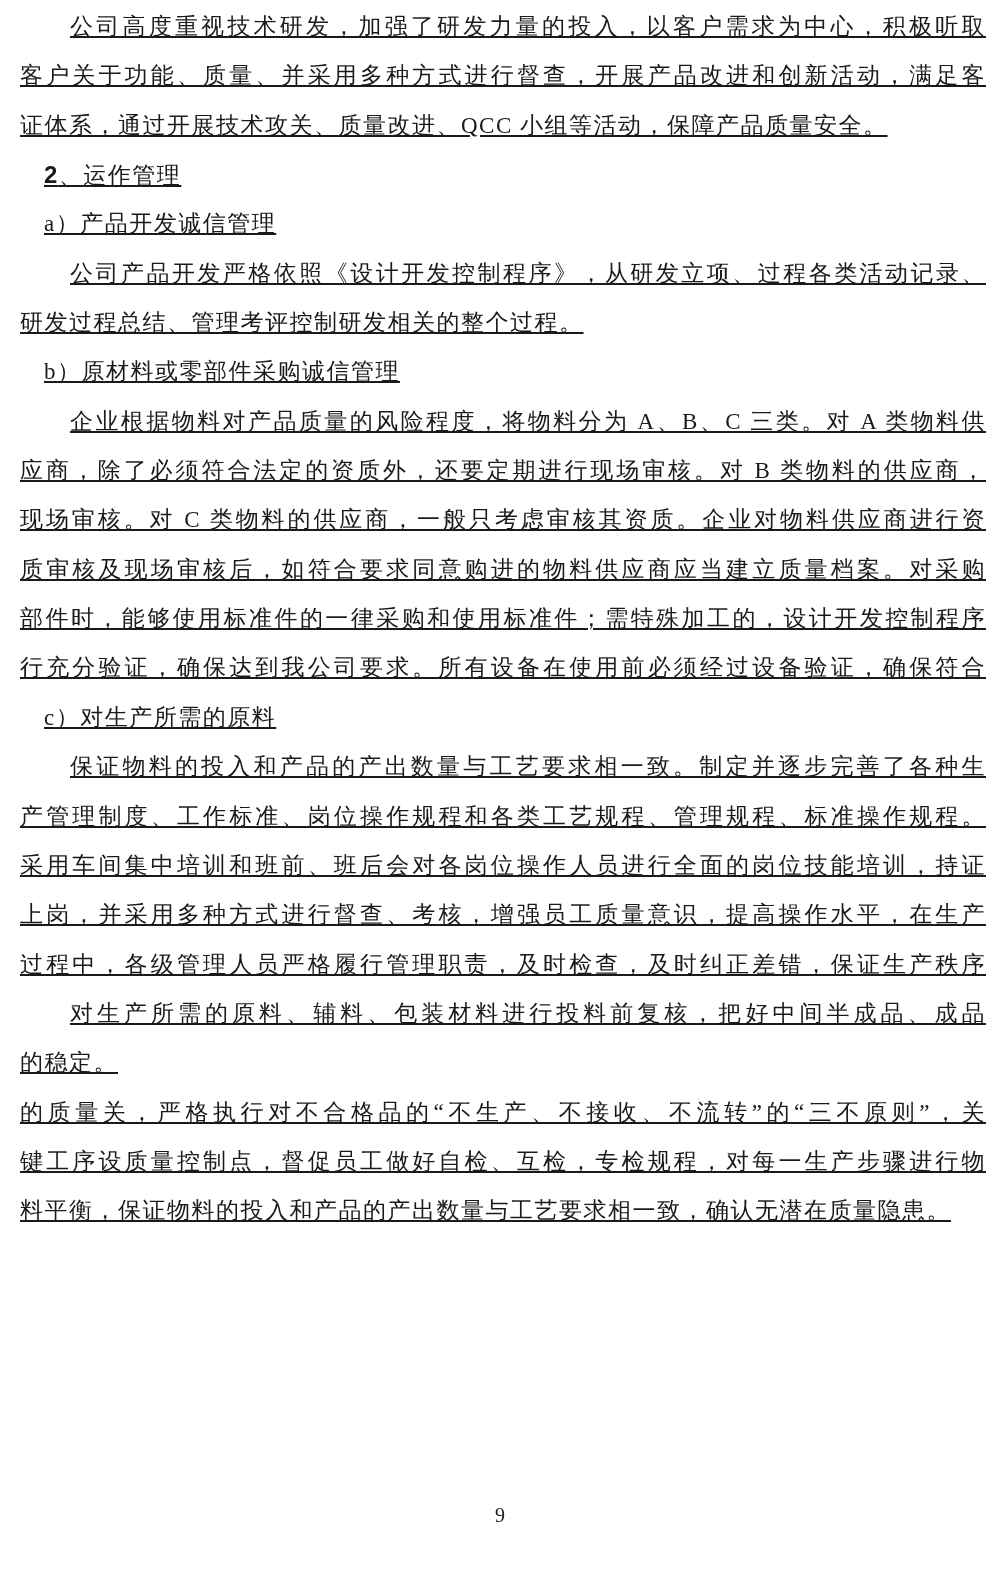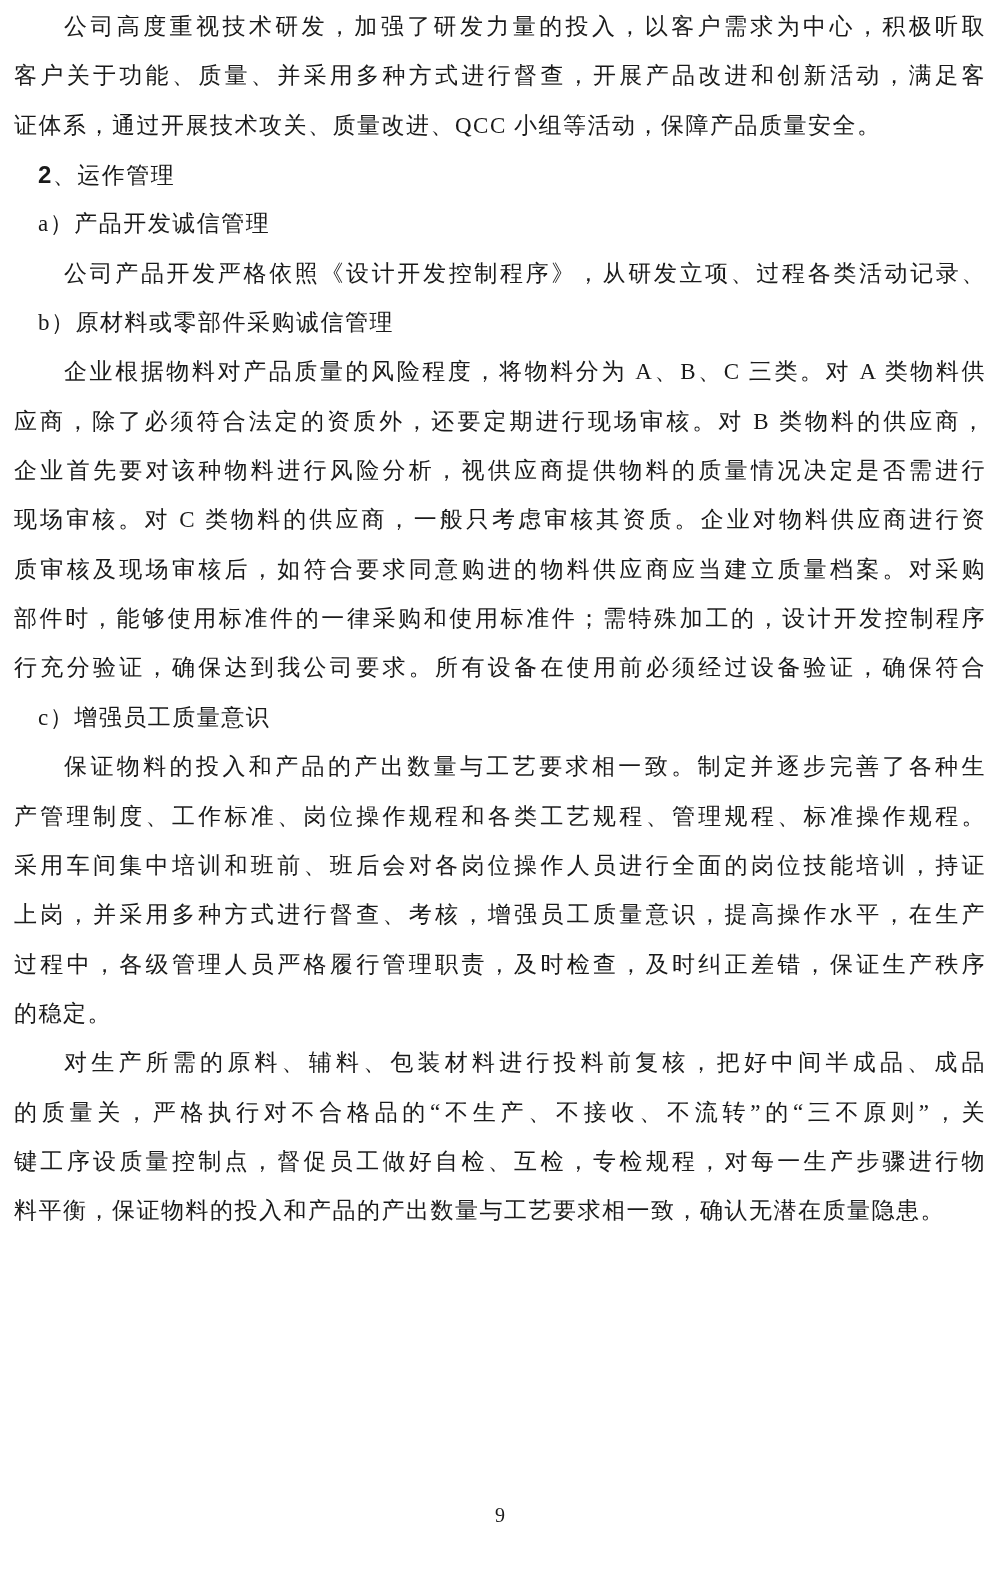--- a/index.html
+++ b/index.html
@@ -10,21 +10,22 @@
   .page {
     position: relative;
     width: 1000px;
     height: 1590px;
     background: #ffffff;
     color: #1a1a1a;
     font-family: "Liberation Serif", "DejaVu Serif", serif;
     overflow: hidden;
   }
   .doc-body {
-    padding: 2px 14px 0 14px;
+    padding: 2px 14px 0 20px;
+    text-decoration: underline;
   }
   .line {
     font-size: 23px;
     line-height: 49.35px;
     height: 49.35px;
     letter-spacing: 1.5px;
     text-align: justify;
     text-align-last: left;
     overflow: hidden;
     white-space: normal;
@@ -54,34 +55,34 @@
 <body>
 
 <div class="page">
   <div class="doc-body" id="doc-body">
       <div class="line ind2 just">公司高度重视技术研发，加强了研发力量的投入，以客户需求为中心，积极听取</div>
       <div class="line ind0 just">客户关于功能、质量、并采用多种方式进行督查，开展产品改进和创新活动，满足客</div>
       <div class="line ind0">证体系，通过开展技术攻关、质量改进、QCC 小组等活动，保障产品质量安全。</div>
       <div class="line ind1"><span class="num-bold">2</span>、运作管理</div>
       <div class="line ind1">a）产品开发诚信管理</div>
       <div class="line ind2 just">公司产品开发严格依照《设计开发控制程序》，从研发立项、过程各类活动记录、</div>
+      <div class="line ind0">研发过程总结、管理考评控制研发相关的整个过程。</div>
       <div class="line ind1">b）原材料或零部件采购诚信管理</div>
       <div class="line ind2 just">企业根据物料对产品质量的风险程度，将物料分为 A、B、C 三类。对 A 类物料供</div>
       <div class="line ind0 just">应商，除了必须符合法定的资质外，还要定期进行现场审核。对 B 类物料的供应商，</div>
-      <div class="line ind0 just">企业首先要对该种物料进行风险分析，视供应商提供物料的质量情况决定是否需进行</div>
       <div class="line ind0 just">现场审核。对 C 类物料的供应商，一般只考虑审核其资质。企业对物料供应商进行资</div>
       <div class="line ind0 just">质审核及现场审核后，如符合要求同意购进的物料供应商应当建立质量档案。对采购</div>
       <div class="line ind0 just">部件时，能够使用标准件的一律采购和使用标准件；需特殊加工的，设计开发控制程序</div>
       <div class="line ind0 just">行充分验证，确保达到我公司要求。所有设备在使用前必须经过设备验证，确保符合</div>
-      <div class="line ind1">c）增强员工质量意识</div>
+      <div class="line ind1">c）对生产所需的原料</div>
       <div class="line ind2 just">保证物料的投入和产品的产出数量与工艺要求相一致。制定并逐步完善了各种生</div>
       <div class="line ind0 just">产管理制度、工作标准、岗位操作规程和各类工艺规程、管理规程、标准操作规程。</div>
       <div class="line ind0 just">采用车间集中培训和班前、班后会对各岗位操作人员进行全面的岗位技能培训，持证</div>
       <div class="line ind0 just">上岗，并采用多种方式进行督查、考核，增强员工质量意识，提高操作水平，在生产</div>
       <div class="line ind0 just">过程中，各级管理人员严格履行管理职责，及时检查，及时纠正差错，保证生产秩序</div>
+      <div class="line ind2 just">对生产所需的原料、辅料、包装材料进行投料前复核，把好中间半成品、成品</div>
       <div class="line ind0">的稳定。</div>
-      <div class="line ind2 just">对生产所需的原料、辅料、包装材料进行投料前复核，把好中间半成品、成品</div>
       <div class="line ind0 just">的质量关，严格执行对不合格品的“不生产、不接收、不流转”的“三不原则”，关</div>
       <div class="line ind0 just">键工序设质量控制点，督促员工做好自检、互检，专检规程，对每一生产步骤进行物</div>
       <div class="line ind0">料平衡，保证物料的投入和产品的产出数量与工艺要求相一致，确认无潜在质量隐患。</div>
     </div>
   <div class="page-num">9</div>
 </div>
 
 </body></html>

